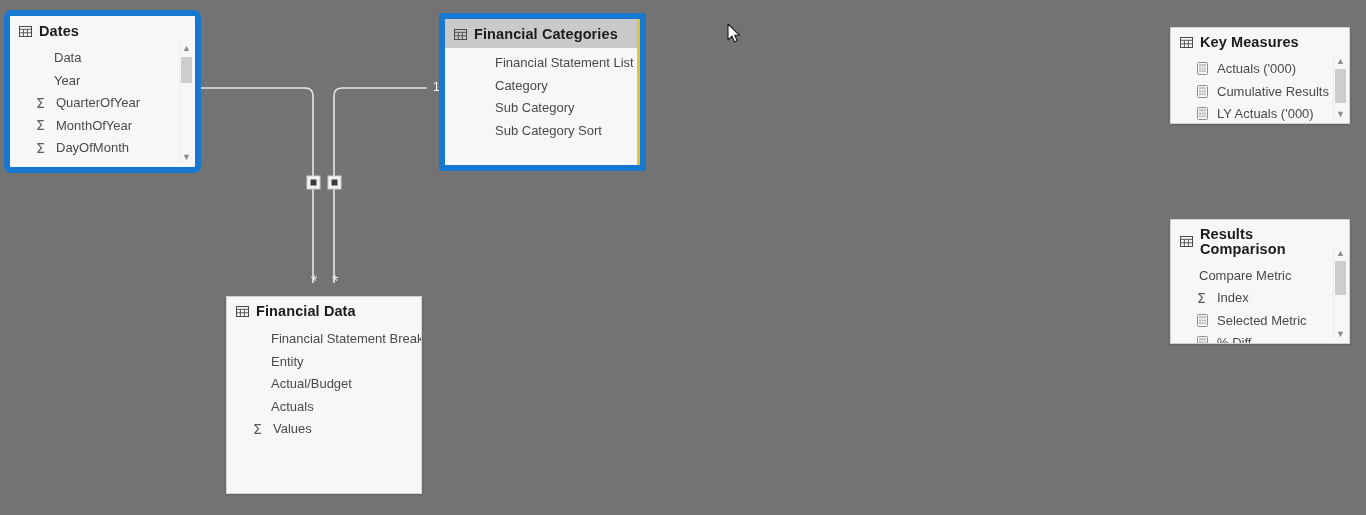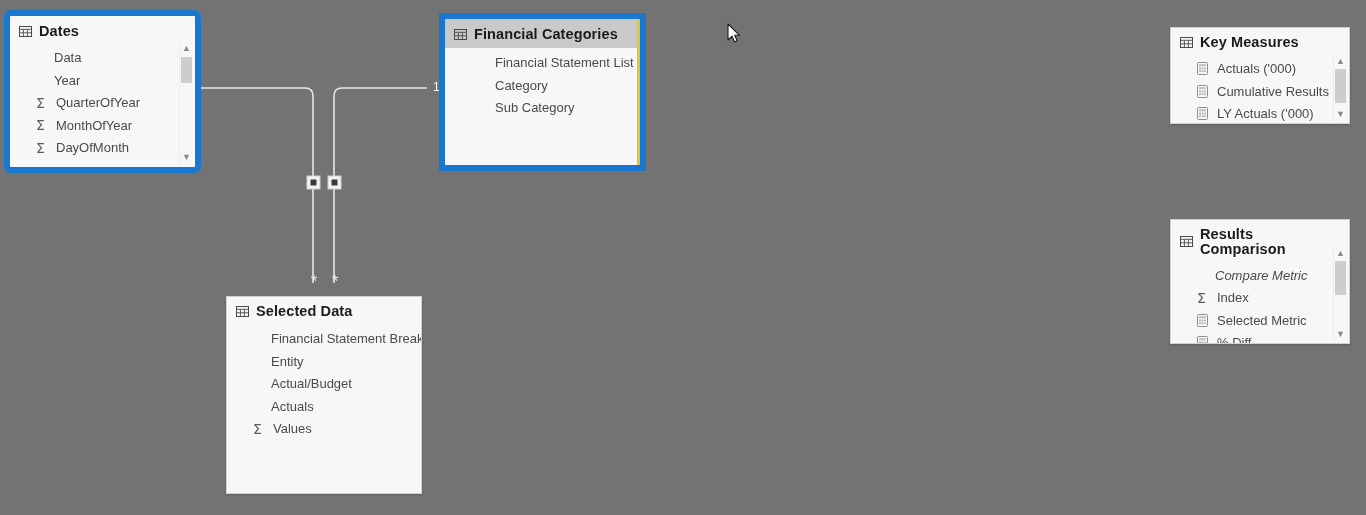--- a/index.html
+++ b/index.html
@@ -243,37 +243,40 @@
       <div class="flds" style="padding-top:4px;text-align:right;">
         <div class="fld nolead" style="padding-left:50px;height:22.5px;">
           <span class="fname">Financial Statement List</span>
         </div>
         <div class="fld nolead" style="padding-left:50px;height:22.5px;">
           <span class="fname">Category</span>
         </div>
         <div class="fld nolead" style="padding-left:50px;height:22.5px;">
           <span class="fname">Sub Category</span>
         </div>
+        <div class="fld nolead" style="padding-left:50px;height:22.5px;">
+          <span class="fname">Sub Category Sort</span>
+        </div>
       </div>
       <div class="goldedge"></div>
     </div>
   </div>
 
   <div class="tcard plain" style="left:226px;top:296px;width:196px;height:198px;">
     <div class="thead" style="padding-top:7px;">
       <span class="grid-icon">
         <svg width="13" height="11" viewBox="0 0 13 11">
           <rect x="0.5" y="0.5" width="12" height="10" fill="none" stroke="#4a4a4a"></rect>
           <line x1="0.5" y1="3.3" x2="12.5" y2="3.3" stroke="#4a4a4a" stroke-width="0.9"></line>
           <line x1="0.5" y1="6.8" x2="12.5" y2="6.8" stroke="#4a4a4a" stroke-width="0.9"></line>
           <line x1="4.4" y1="3.3" x2="4.4" y2="10.5" stroke="#4a4a4a" stroke-width="0.9"></line>
           <line x1="8.4" y1="3.3" x2="8.4" y2="10.5" stroke="#4a4a4a" stroke-width="0.9"></line>
         </svg>
       </span>
-      <span class="ttitle">Selected Data</span>
+      <span class="ttitle">Financial Data</span>
     </div>
     <div class="flds" style="padding-top:3px;">
       <div class="fld nolead">
         <span class="fname">Financial Statement Breakd</span>
       </div>
       <div class="fld nolead">
         <span class="fname">Entity</span>
       </div>
       <div class="fld nolead">
         <span class="fname">Actual/Budget</span>
@@ -383,21 +386,21 @@
           <rect x="0.5" y="0.5" width="12" height="10" fill="none" stroke="#4a4a4a"></rect>
           <line x1="0.5" y1="3.3" x2="12.5" y2="3.3" stroke="#4a4a4a" stroke-width="0.9"></line>
           <line x1="0.5" y1="6.8" x2="12.5" y2="6.8" stroke="#4a4a4a" stroke-width="0.9"></line>
           <line x1="4.4" y1="3.3" x2="4.4" y2="10.5" stroke="#4a4a4a" stroke-width="0.9"></line>
           <line x1="8.4" y1="3.3" x2="8.4" y2="10.5" stroke="#4a4a4a" stroke-width="0.9"></line>
         </svg>
       </span>
       <span class="ttitle">Results Comparison</span>
     </div>
     <div class="flds" style="padding-top:2px;">
-      <div class="fld nolead" style="padding-left:44px;font-style:italic;">
+      <div class="fld nolead" style="padding-left:28px;">
         <span class="fname">Compare Metric</span>
       </div>
       <div class="fld" style="padding-left:26px;">
         <span class="gi">
             <span class="sigma">Σ</span>
           </span>
         <span class="fname">Index</span>
       </div>
       <div class="fld" style="padding-left:26px;">
         <span class="gi">

